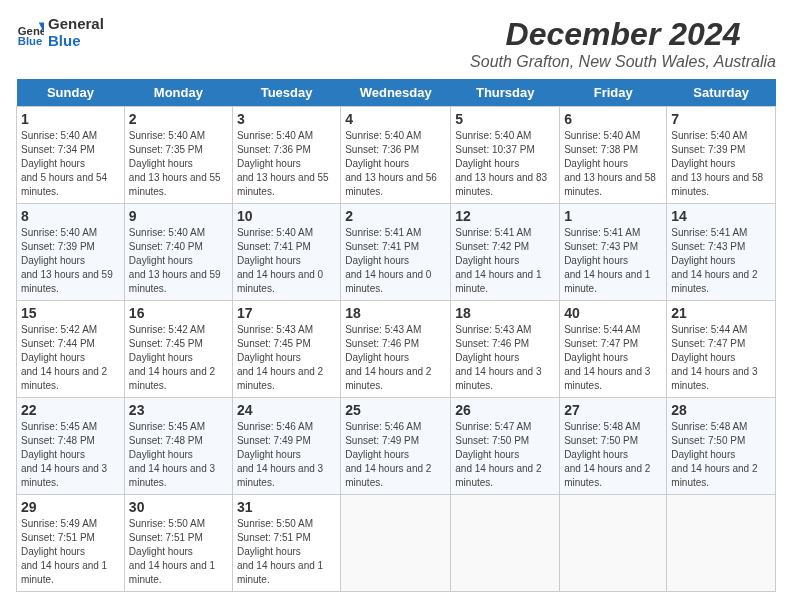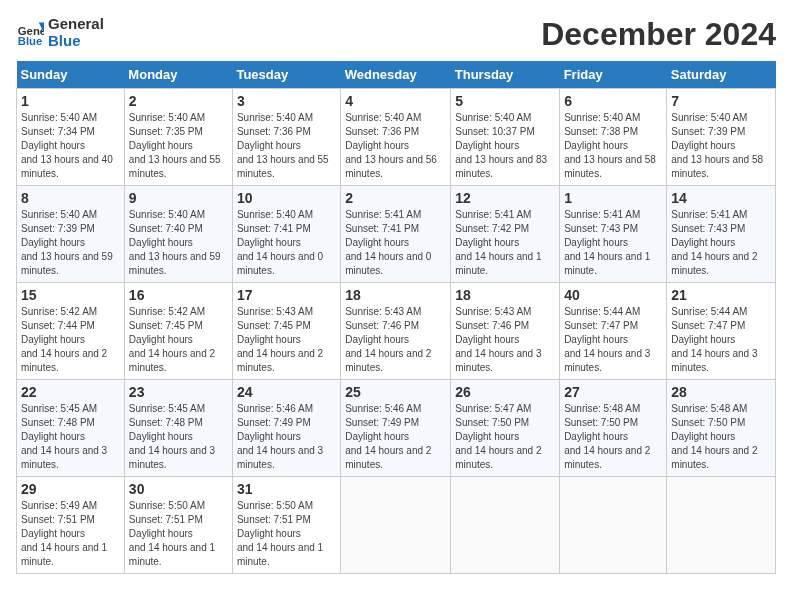--- a/index.html
+++ b/index.html
@@ -20,40 +20,41 @@
       display: flex;
       align-items: center;
       gap: 4px;
     }
     .logo-icon {
       width: 28px;
       height: 28px;
     }
     .title-area {
       text-align: center;
+      font-style: italic;
     }
     .main-title {
       font-size: 32px;
       font-weight: bold;
       color: #333;
     }
     .subtitle {
       font-size: 16px;
       color: #555;
     }
     table {
       width: 100%;
       border-collapse: collapse;
       font-size: 11px;
     }
     th {
       background-color: #2a7abf;
       color: #fff;
       padding: 6px 4px;
-      text-align: left;
+      text-align: center;
       font-size: 13px;
       font-weight: bold;
     }
     td {
       border: 1px solid #ccc;
       vertical-align: top;
       padding: 4px;
       width: 113px;
       min-height: 80px;
       background: #fff;
@@ -87,20 +88,21 @@
       <text x="2" y="30" font-size="13" font-weight="bold" fill="#1a6abf">Blue</text>
       <polygon points="26,4 32,4 32,16" fill="#1a6abf"></polygon>
     </svg>
     <div>
       <div style="font-size:15px;font-weight:bold;color:#333;line-height:1.1;">General</div>
       <div style="font-size:15px;font-weight:bold;color:#1a6abf;line-height:1.1;">Blue</div>
     </div>
   </div>
   <div class="title-area">
     <div class="main-title">December 2024</div>
+    <div class="subtitle">South Grafton, New South Wales, Australia</div>
   </div>
 </div>
 
 <table>
   <thead>
     <tr>
       <th>Sunday</th>
       <th>Monday</th>
       <th>Tuesday</th>
       <th>Wednesday</th>
@@ -110,21 +112,21 @@
     </tr>
   </thead>
   <tbody id="calendar-body">
   <tr>
         <td>
           <span class="day-number">1</span>
           <div class="day-info">
             <div>Sunrise: 5:40 AM</div>
             <div>Sunset: 7:34 PM</div>
             <div>Daylight hours</div>
-            <div>and 13 hours and 40 minutes.</div>
+            <div>and 5 hours and 54 minutes.</div>
           </div>
         </td>
         <td>
           <span class="day-number">2</span>
           <div class="day-info">
             <div>Sunrise: 5:40 AM</div>
             <div>Sunset: 7:35 PM</div>
             <div>Daylight hours</div>
             <div>and 13 hours and 55 minutes.</div>
           </div>

